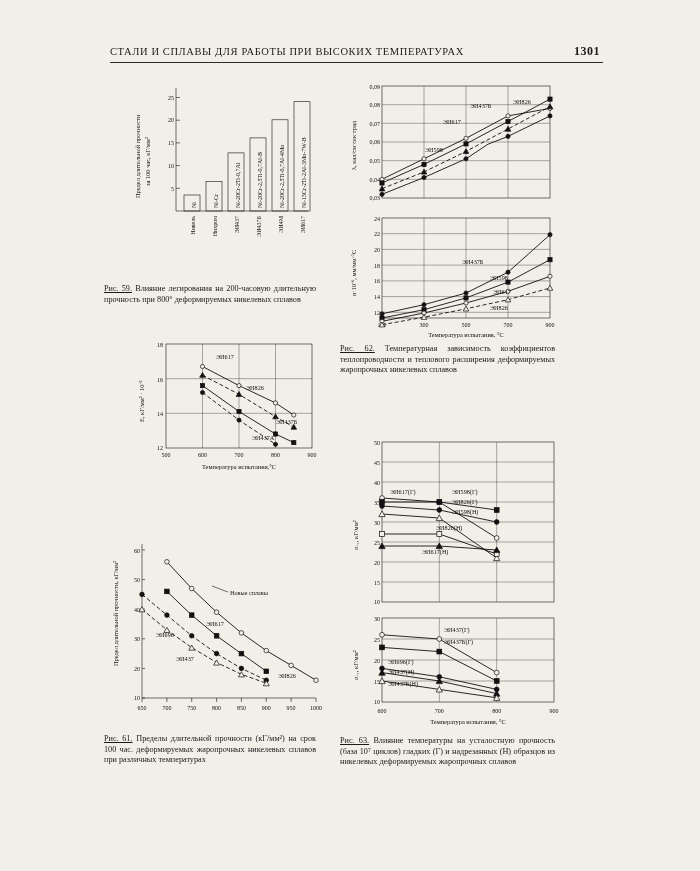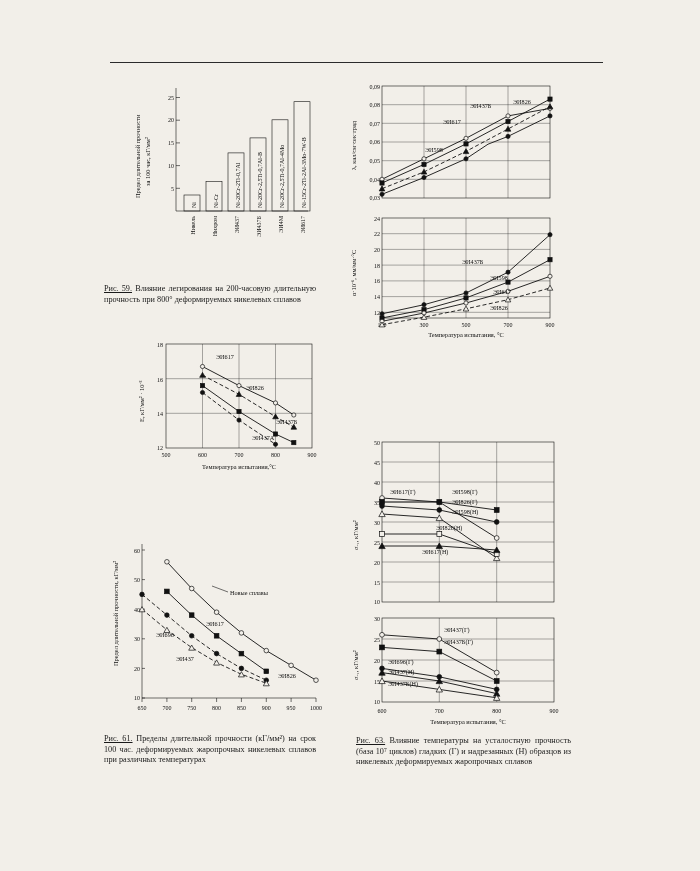--- a/index.html
+++ b/index.html
@@ -69,20 +69,24 @@
   .curve{stroke:#111;stroke-width:0.9;fill:none;}
   .curve-d{stroke:#111;stroke-width:0.9;fill:none;stroke-dasharray:4 2.4;}
   .mk-open{fill:#f2efe9;stroke:#111;stroke-width:0.7;}
   .mk-fill{fill:#111;stroke:#111;stroke-width:0.7;}
 </style>
 </head>
 <body>
 
 <div class="page">
 
+  <div class="header">
+    <span class="header-title">СТАЛИ И СПЛАВЫ ДЛЯ РАБОТЫ ПРИ ВЫСОКИХ ТЕМПЕРАТУРАХ</span>
+    <span class="header-page">1301</span>
+  </div>
   <div class="rule"></div>
 
   <div class="fig" style="left:118px;top:78px;">
     <svg width="200" height="200" viewBox="0 0 200 200">
 
       <line class="thin" x1="58" y1="10" x2="58" y2="133"></line>
 
       <line class="thin" x1="58" y1="133" x2="190" y2="133"></line>
 
       <g class="tick-label" text-anchor="end">
@@ -428,20 +432,24 @@
         <path class="mk-open" d="M52,244 L54.8,248.9 L49.2,248.9 Z"></path>
         <path class="mk-open" d="M94,236.5 L96.8,241.4 L91.2,241.4 Z"></path>
         <path class="mk-open" d="M136,228.1 L138.8,233 L133.2,233 Z"></path>
         <path class="mk-open" d="M178,219 L180.8,223.9 L175.2,223.9 Z"></path>
         <path class="mk-open" d="M220,207.3 L222.8,212.2 L217.2,212.2 Z"></path>
       </g>
       <text class="series-label" x="160" y="232">ЭИ826</text>
     </svg>
   </div>
 
+  <div class="caption" style="left:340px;top:344px;width:215px;">
+    <span class="cap-lead">Рис. 62.</span>
+    <span>Температурная зависимость коэффициентов теплопроводности и теплового расширения деформируемых жаропрочных никелевых сплавов</span>
+  </div>
 
   <div class="fig" style="left:332px;top:432px;">
     <svg width="255" height="300" viewBox="0 0 255 300">
 
       <rect class="thin" x="50" y="10" width="172" height="160" fill="none"></rect>
       <g class="grid">
         <line x1="50" y1="30" x2="222" y2="30"></line>
         <line x1="50" y1="50" x2="222" y2="50"></line>
         <line x1="50" y1="70" x2="222" y2="70"></line>
         <line x1="50" y1="90" x2="222" y2="90"></line>
@@ -575,18 +583,18 @@
       <g class="series-label">
         <text x="112" y="200">ЭИ437(Г)</text>
         <text x="112" y="212">ЭИ437Б(Г)</text>
         <text x="56" y="232">ЭИ696(Г)</text>
         <text x="56" y="242">ЭИ437(Н)</text>
         <text x="56" y="254">ЭИ437Б(Н)</text>
       </g>
     </svg>
   </div>
 
-  <div class="caption" style="left:356px;top:736px;width:215px;">
+  <div class="caption" style="left:340px;top:736px;width:215px;">
     <span class="cap-lead">Рис. 63.</span>
     <span>Влияние температуры на усталостную прочность (база 10⁷ циклов) гладких (Г) и надрезанных (Н) образцов из никелевых деформируемых жаропрочных сплавов</span>
   </div>
 
 </div>
 
 </body></html>

